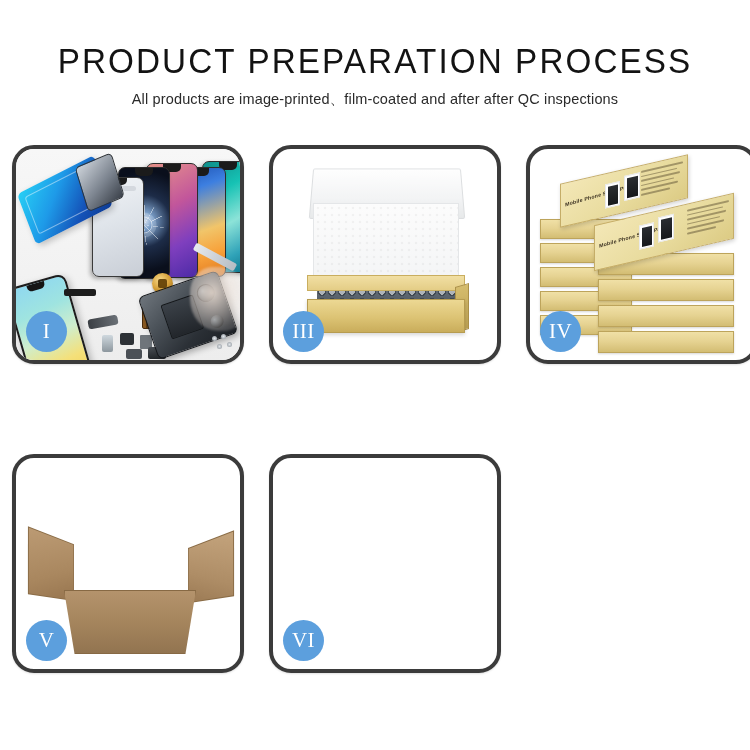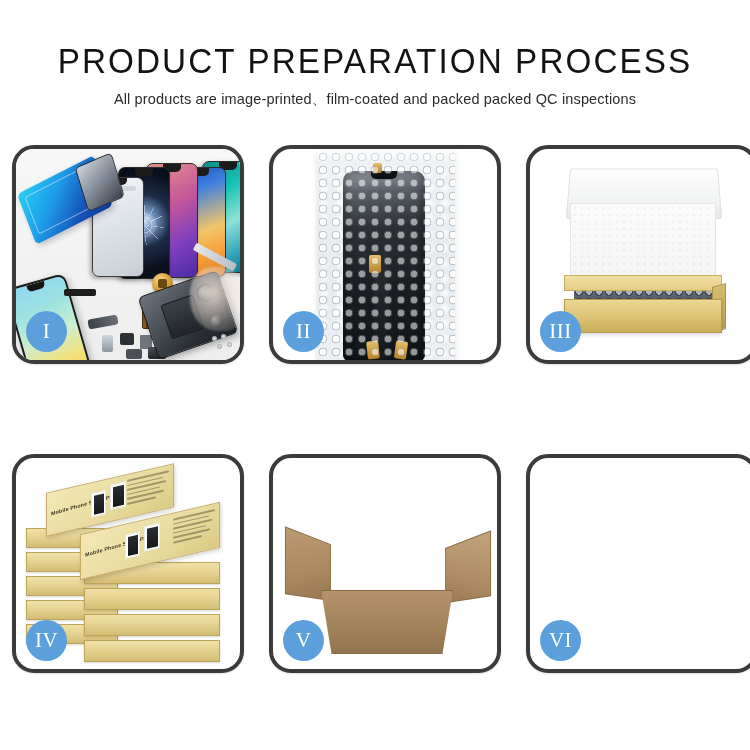--- a/index.html
+++ b/index.html
@@ -487,21 +487,21 @@
     background:rgba(154,126,90,0.5); border-radius:1px;
   }
 </style>
 </head>
 <body>
 
 <div id="page">
 
   <div class="header">
     <div class="title">PRODUCT PREPARATION PROCESS</div>
-    <div class="subtitle">All products are image-printed、film-coated and packed packed QC inspections</div>
+    <div class="subtitle">All products are image-printed、film-coated and after after QC inspections</div>
   </div>
 
   <div class="grid">
 
     <div class="panel p1">
       <div class="stage">
         <div class="wash"></div>
 
         <div class="phone-fan">
           <div class="fan-ph fan5"></div>
@@ -546,37 +546,20 @@
         <div class="screws">
           <i style="left:0;top:2px"></i>
             <i style="left:9px;top:0"></i>
           <i style="left:5px;top:10px"></i>
             <i style="left:15px;top:8px"></i>
         </div>
       </div>
       <div class="badge">I</div>
     </div>
 
-    <div class="panel p2">
-      <div class="stage">
-        <div class="bubble-bag">
-          <div class="seam"></div>
-          <div class="inner-screen">
-            <div class="notch"></div>
-            <div class="flexstrip"></div>
-            <div class="gold-tab gt1"></div>
-            <div class="gold-tab gt2"></div>
-            <div class="gold-tab gt3"></div>
-          </div>
-          <div class="gold-tab gt4" style="position:absolute;left:56px;top:12px;width:9px;height:10px;border-radius:2px;background:linear-gradient(180deg,#e8bf6a,#b58326);"></div>
-          <div class="bb-overlay"></div>
-        </div>
-      </div>
-      <div class="badge">II</div>
-    </div>
 
     <div class="panel p3">
       <div class="stage">
         <div class="mailer">
           <div class="lid-back"></div>
           <div class="foam-sheet"></div>
           <div class="bubble-inner"></div>
           <div class="box-lip"></div>
           <div class="box-side"></div>
           <div class="box-front"></div>

